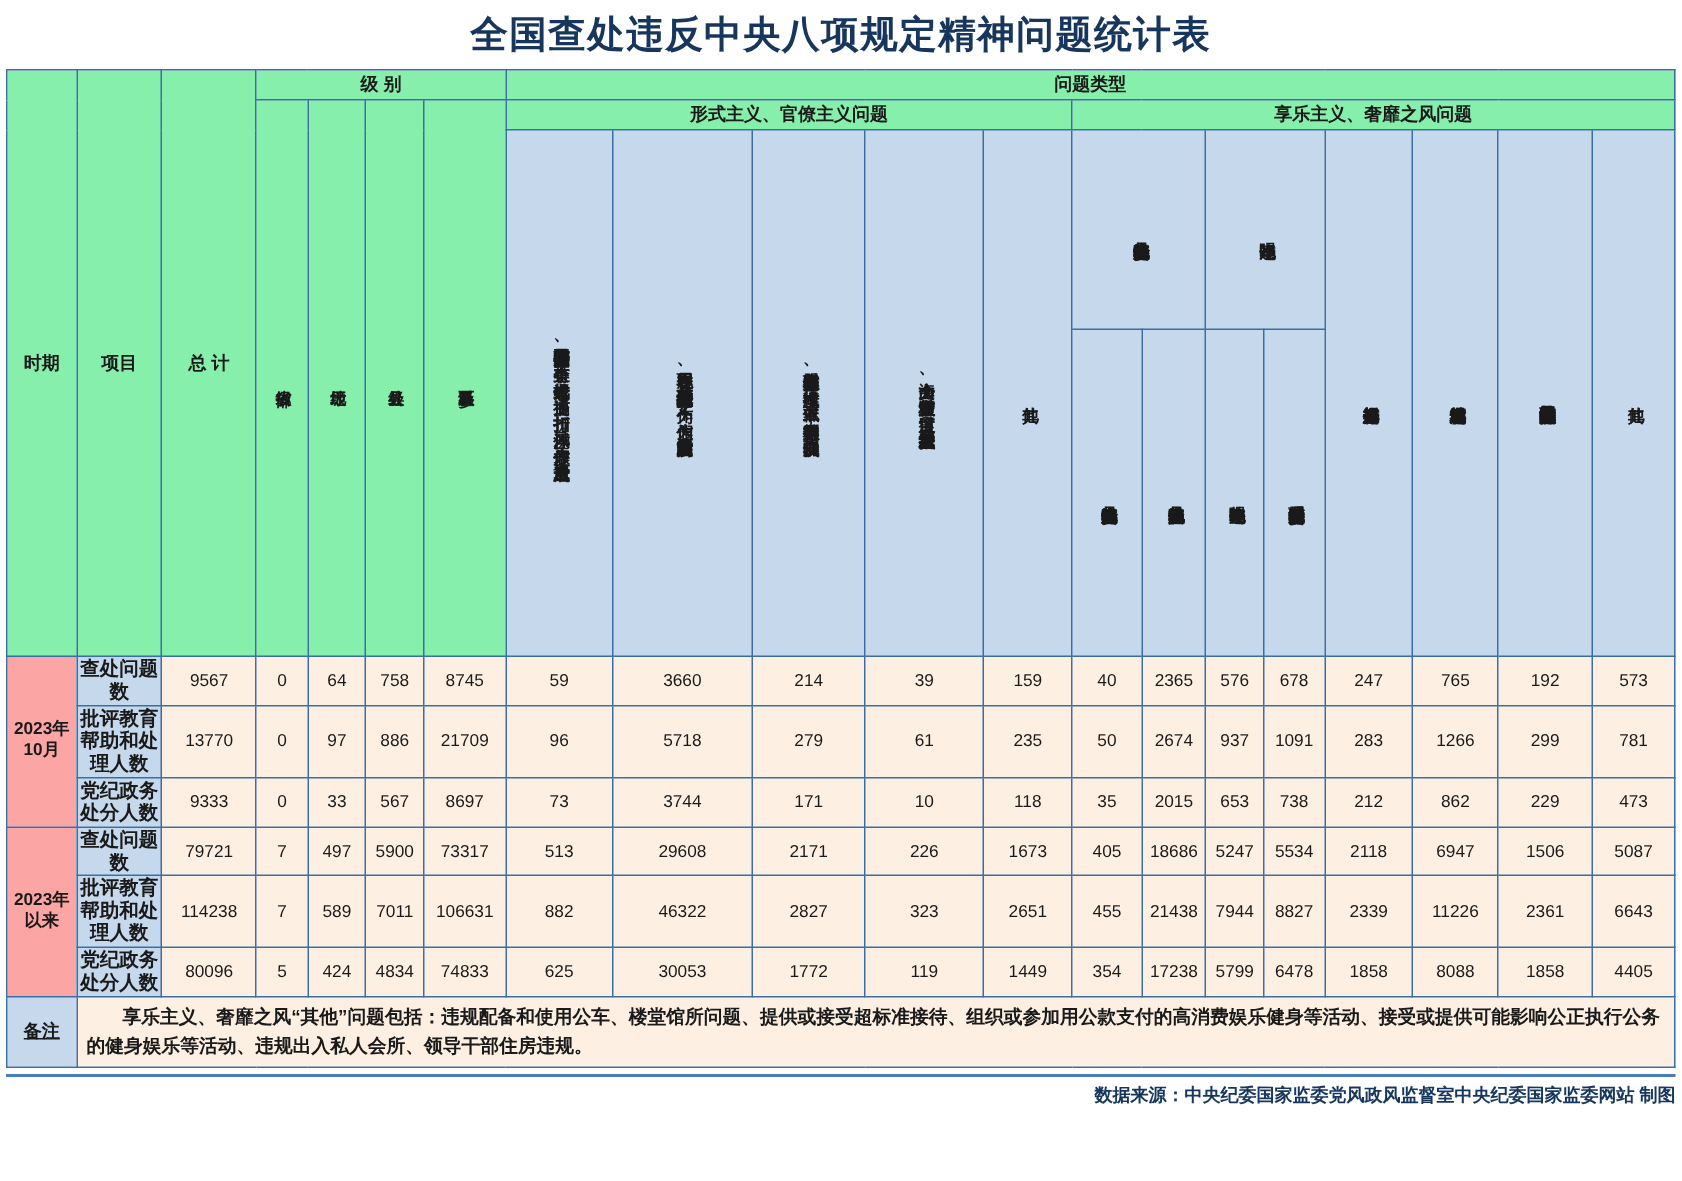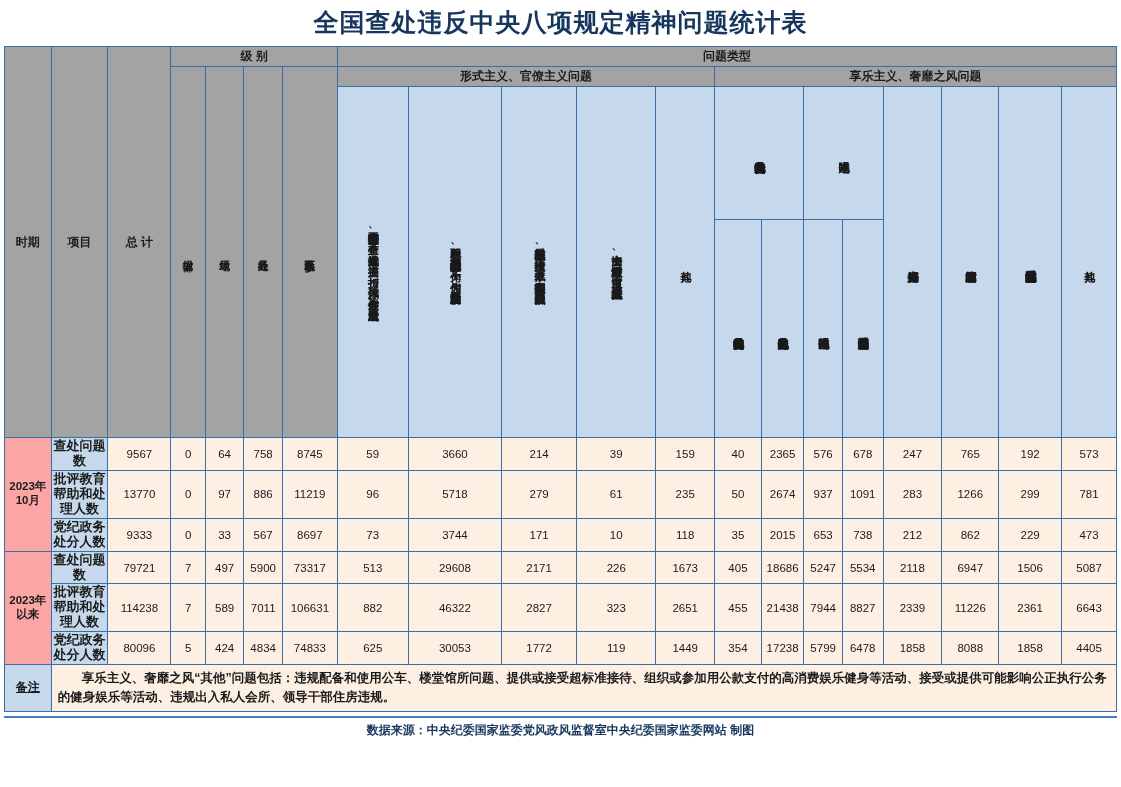--- a/index.html
+++ b/index.html
@@ -28,21 +28,21 @@
   }
   td,th{
     border:1px solid #3a6ea5;
     font-size:11px;
     text-align:center;
     vertical-align:middle;
     padding:1px 1px;
     font-weight:normal;
     color:#1a1a1a;
   }
-  .hdr{background:#a3a3a3;font-weight:bold;font-size:12px;}
+  .hdr{background:#86efac;font-weight:bold;font-size:12px;}
   .hdr2{background:#c6d9ec;font-weight:bold;font-size:11px;}
   .vert{
     writing-mode:vertical-rl;
     text-orientation:upright;
     letter-spacing:0px;
     line-height:1.05;
     margin:0 auto;
     white-space:normal;
     height:215px;
     font-size:11px;
@@ -79,21 +79,21 @@
     line-height:1.5;
     padding:4px 6px;
     text-indent:24px;
     font-weight:bold;
   }
   .footer{
     margin:4px 4px 0 4px;
     width:1113px;
     border-top:2px solid #4a7ebb;
     display:flex;
-    justify-content:center;
+    justify-content:flex-end;
     font-size:12px;
     font-weight:bold;
     color:#17365d;
     padding-top:4px;
   }
   .footer span{white-space:nowrap;}
 </style>
 </head>
 <body>
 
@@ -220,21 +220,21 @@
       <td class="data">765</td>
       <td class="data">192</td>
       <td class="data">573</td>
     </tr>
     <tr>
       <td class="rowlabel">批评教育帮助和处理人数</td>
       <td class="data">13770</td>
       <td class="data">0</td>
       <td class="data">97</td>
       <td class="data">886</td>
-      <td class="data">11219</td>
+      <td class="data">21709</td>
       <td class="data">96</td>
       <td class="data">5718</td>
       <td class="data">279</td>
       <td class="data">61</td>
       <td class="data">235</td>
       <td class="data">50</td>
       <td class="data">2674</td>
       <td class="data">937</td>
       <td class="data">1091</td>
       <td class="data">283</td>

